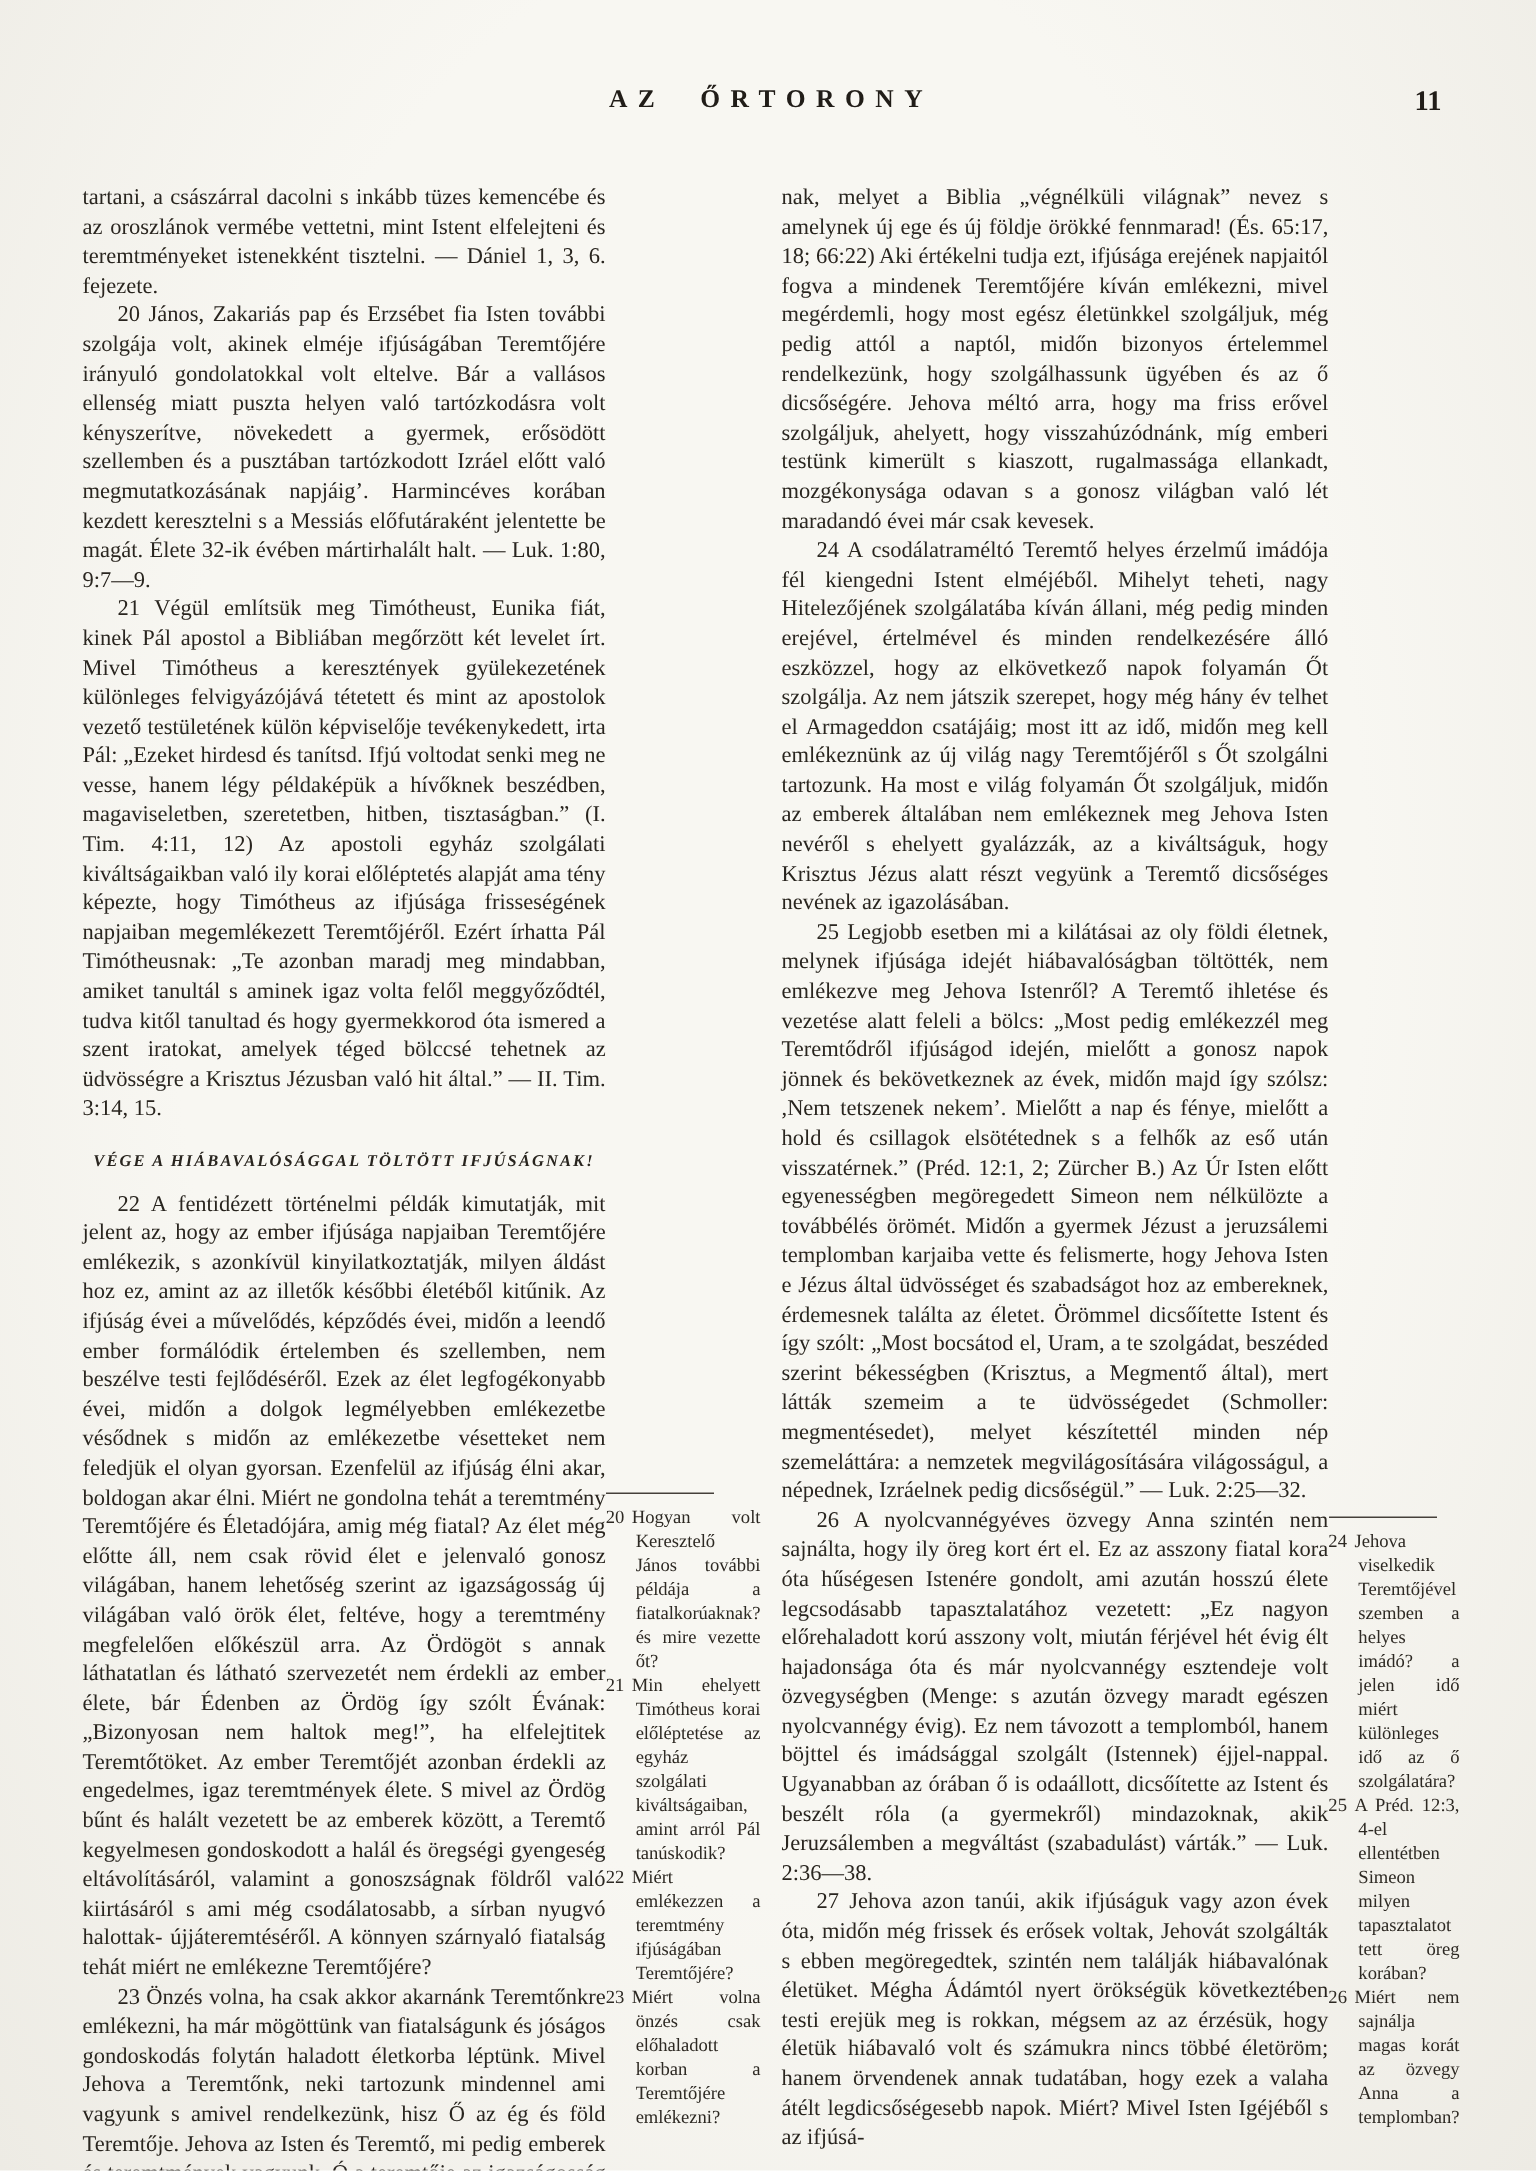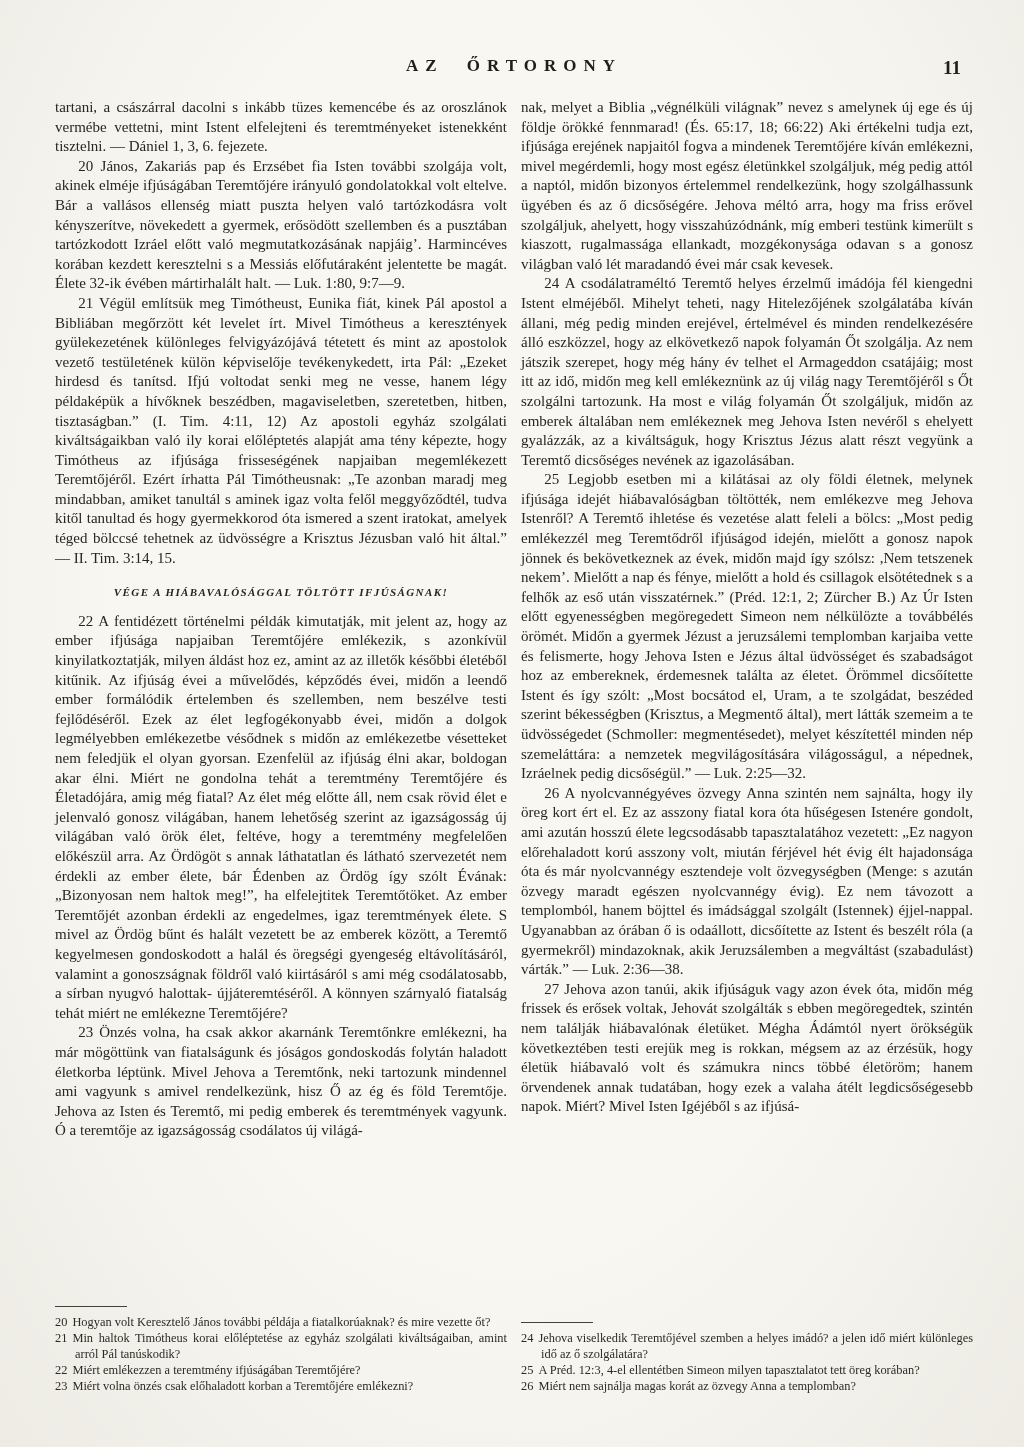--- a/index.html
+++ b/index.html
@@ -11,21 +11,21 @@
     overflow:hidden;
   }
   .page{position:relative;width:1001px;height:1447px;box-sizing:border-box;padding:56px 0 0 55px;}
   .pageheader{position:relative;height:26px;width:918px;}
   .title{
     position:absolute;left:0;right:0;text-align:center;
     font-weight:bold;font-size:17px;letter-spacing:7px;word-spacing:12px;color:#211d18;
   }
   .pagenum{position:absolute;right:12px;top:1px;font-weight:bold;font-size:19px;color:#211d18;}
   .columns{display:flex;gap:14px;margin-top:16px;height:1300px;}
-  .col{width:452px;display:flex;flex-direction:column;height:100%;}
+  .col{width:452px;display:flex;flex-direction:row;height:100%;margin-top:25px;}
   .body-text{text-align:justify;font-size:15px;line-height:19.6px;}
   .body-text p.para{margin:0;}
   .body-text p.indent{text-indent:1.55em;}
   .heading{
     margin:15px 0 9px;text-align:center;font-style:italic;font-weight:600;
     font-size:11px;letter-spacing:1.4px;text-indent:0;
   }
   .it{}
   .fnblock{margin-top:auto;padding-bottom:4px;}
   .fnrule{width:72px;border:none;border-top:1.6px solid #45403a;margin:0 0 7px 0;}
@@ -49,21 +49,21 @@
           <p class="para"><span>tartani, a császárral dacolni s inkább tüzes kemencébe és az oroszlánok vermébe vettetni, mint Istent elfelejteni és teremtményeket istenekként tisztelni. — Dániel 1, 3, 6. fejezete.</span></p>
           <p class="para indent"><span>20 János, Zakariás pap és Erzsébet fia Isten további szolgája volt, akinek elméje ifjúságában Teremtőjére irányuló gondolatokkal volt eltelve. Bár a vallásos ellenség miatt puszta helyen való tartózkodásra volt kényszerítve, növekedett a gyermek, erősödött szellemben és a pusztában tartózkodott Izráel előtt való megmutatkozásának napjáig’. Harmincéves korában kezdett keresztelni s a Messiás előfutáraként jelentette be magát. Élete 32-ik évében mártirhalált halt. — Luk. 1:80, 9:7—9.</span></p>
           <p class="para indent"><span>21 Végül említsük meg Timótheust, Eunika fiát, kinek Pál apostol a Bibliában megőrzött két levelet írt. Mivel Timótheus a keresztények gyülekezetének különleges felvigyázójává tétetett és mint az apostolok vezető testületének külön képviselője tevékenykedett, irta Pál: „Ezeket hirdesd és tanítsd. Ifjú voltodat senki meg ne vesse, hanem légy példaképük a hívőknek beszédben, magaviseletben, szeretetben, hitben, tisztaságban.” (I. Tim. 4:11, 12) Az apostoli egyház szolgálati kiváltságaikban való ily korai előléptetés alapját ama tény képezte, hogy Timótheus az ifjúsága frisseségének napjaiban megemlékezett Teremtőjéről. Ezért írhatta Pál Timótheusnak: „Te azonban maradj meg mindabban, amiket tanultál s aminek igaz volta felől meggyőződtél, tudva kitől tanultad és hogy gyermekkorod óta ismered a szent iratokat, amelyek téged bölccsé tehetnek az üdvösségre a Krisztus Jézusban való hit által.” — II. Tim. 3:14, 15.</span></p>
           <p class="heading"><span>VÉGE A HIÁBAVALÓSÁGGAL TÖLTÖTT IFJÚSÁGNAK!</span></p>
           <p class="para indent"><span>22 A fentidézett történelmi példák kimutatják, mit jelent az, hogy az ember ifjúsága napjaiban Teremtőjére emlékezik, s azonkívül kinyilatkoztatják, milyen áldást hoz ez, amint az az illetők későbbi életéből kitűnik. Az ifjúság évei a művelődés, képződés évei, midőn a leendő ember formálódik értelemben és szellemben, nem beszélve testi fejlődéséről. Ezek az élet legfogékonyabb évei, midőn a dolgok legmélyebben emlékezetbe vésődnek s midőn az emlékezetbe vésetteket nem feledjük el olyan gyorsan. Ezenfelül az ifjúság élni akar, boldogan akar élni. Miért ne gondolna tehát a teremtmény Teremtőjére és Életadójára, amig még fiatal? Az élet még előtte áll, nem csak rövid élet e jelenvaló gonosz világában, hanem lehetőség szerint az igazságosság új világában való örök élet, feltéve, hogy a teremtmény megfelelően előkészül arra. Az Ördögöt s annak láthatatlan és látható szervezetét nem érdekli az ember élete, bár Édenben az Ördög így szólt Évának: „Bizonyosan nem haltok meg!”, ha elfelejtitek Teremtőtöket. Az ember Teremtőjét azonban érdekli az engedelmes, igaz teremtmények élete. S mivel az Ördög bűnt és halált vezetett be az emberek között, a Teremtő kegyelmesen gondoskodott a halál és öregségi gyengeség eltávolításáról, valamint a gonoszságnak földről való kiirtásáról s ami még csodálatosabb, a sírban nyugvó halottak- újjáteremtéséről. A könnyen szárnyaló fiatalság tehát miért ne emlékezne Teremtőjére?</span></p>
           <p class="para indent"><span>23 Önzés volna, ha csak akkor akarnánk Teremtőnkre emlékezni, ha már mögöttünk van fiatalságunk és jóságos gondoskodás folytán haladott életkorba léptünk. Mivel Jehova a Teremtőnk, </span><span class="it">neki</span><span> tartozunk mindennel ami vagyunk s amivel rendelkezünk, hisz Ő az ég és föld Teremtője. Jehova az Isten és Teremtő, mi pedig emberek és teremtmények vagyunk. Ó a teremtője az igazságosság csodálatos új világá-</span></p>
         </div>
       <div class="fnblock">
         <hr class="fnrule">
       <p class="fn"><span class="fn-num">20</span><span>Hogyan volt Keresztelő János további példája a fiatalkorúaknak? és mire vezette őt?</span></p>
-          <p class="fn"><span class="fn-num">21</span><span>Min haltok Timótheus korai előléptetése az egyház szolgálati kiváltságaiban, amint arról Pál tanúskodik?</span></p>
+          <p class="fn"><span class="fn-num">21</span><span>Min ehelyett Timótheus korai előléptetése az egyház szolgálati kiváltságaiban, amint arról Pál tanúskodik?</span></p>
           <p class="fn"><span class="fn-num">22</span><span>Miért emlékezzen a teremtmény ifjúságában Teremtőjére?</span></p>
           <p class="fn"><span class="fn-num">23</span><span>Miért volna önzés csak előhaladott korban a Teremtőjére emlékezni?</span></p>
         </div>
     </div>
     <div class="col">
       <div class="body-text">
           <p class="para"><span>nak, melyet a Biblia „végnélküli világnak” nevez s amelynek új ege és új földje örökké fennmarad! (És. 65:17, 18; 66:22) Aki értékelni tudja ezt, ifjúsága erejének napjaitól fogva a mindenek Teremtőjére kíván emlékezni, mivel megérdemli, hogy </span><span class="it">most</span><span> egész életünkkel szolgáljuk, még pedig attól a naptól, midőn bizonyos értelemmel rendelkezünk, hogy szolgálhassunk ügyében és az ő dicsőségére. Jehova méltó arra, hogy ma friss erővel szolgáljuk, ahelyett, hogy visszahúzódnánk, míg emberi testünk kimerült s kiaszott, rugalmassága ellankadt, mozgékonysága odavan s a gonosz világban való lét maradandó évei már csak kevesek.</span></p>
           <p class="para indent"><span>24 A csodálatraméltó Teremtő helyes érzelmű imádója fél kiengedni Istent elméjéből. Mihelyt teheti, nagy Hitelezőjének szolgálatába kíván állani, még pedig minden erejével, értelmével és minden rendelkezésére álló eszközzel, hogy az elkövetkező napok folyamán Őt szolgálja. Az nem játszik szerepet, hogy még hány év telhet el Armageddon csatájáig; most itt az idő, midőn meg kell emlékeznünk az új világ nagy Teremtőjéről s Őt szolgálni tartozunk. Ha most e világ folyamán Őt szolgáljuk, midőn az emberek általában nem emlékeznek meg Jehova Isten nevéről s ehelyett gyalázzák, az a kiváltságuk, hogy Krisztus Jézus alatt részt vegyünk a Teremtő dicsőséges nevének az igazolásában.</span></p>
           <p class="para indent"><span>25 Legjobb esetben mi a kilátásai az oly földi életnek, melynek ifjúsága idejét hiábavalóságban töltötték, nem emlékezve meg Jehova Istenről? A Teremtő ihletése és vezetése alatt feleli a bölcs: „Most pedig emlékezzél meg Teremtődről ifjúságod idején, mielőtt a gonosz napok jönnek és bekövetkeznek az évek, midőn majd így szólsz: ,Nem tetszenek nekem’. Mielőtt a nap és fénye, mielőtt a hold és csillagok elsötétednek s a felhők az eső után visszatérnek.” (Préd. 12:1, 2; </span><span class="it">Zürcher B.)</span><span> Az Úr Isten előtt egyenességben megöregedett Simeon nem nélkülözte a továbbélés örömét. Midőn a gyermek Jézust a jeruzsálemi templomban karjaiba vette és felismerte, hogy Jehova Isten e Jézus által üdvösséget és szabadságot hoz az embereknek, érdemesnek találta az életet. Örömmel dicsőítette Istent és így szólt: „Most bocsátod el, Uram, a te szolgádat, beszéded szerint békességben (Krisztus, a Megmentő által), mert látták szemeim a te üdvösségedet (</span><span class="it">Schmoller:</span><span> megmentésedet), melyet készítettél minden nép szemeláttára: a nemzetek megvilágosítására világosságul, a népednek, Izráelnek pedig dicsőségül.” — Luk. 2:25—32.</span></p>
           <p class="para indent"><span>26 A nyolcvannégyéves özvegy Anna szintén nem sajnálta, hogy ily öreg kort ért el. Ez az asszony fiatal kora óta hűségesen Istenére gondolt, ami azután hosszú élete legcsodásabb tapasztalatához vezetett: „Ez nagyon előrehaladott korú asszony volt, miután férjével hét évig élt hajadonsága óta és már nyolcvannégy esztendeje volt özvegységben (</span><span class="it">Menge:</span><span> s azután özvegy maradt egészen nyolcvannégy évig). Ez nem távozott a templomból, hanem böjttel és imádsággal szolgált (Istennek) éjjel-nappal. Ugyanabban az órában ő is odaállott, dicsőítette az Istent és beszélt róla (a gyermekről) mindazoknak, akik Jeruzsálemben a megváltást (szabadulást) várták.” — Luk. 2:36—38.</span></p>

